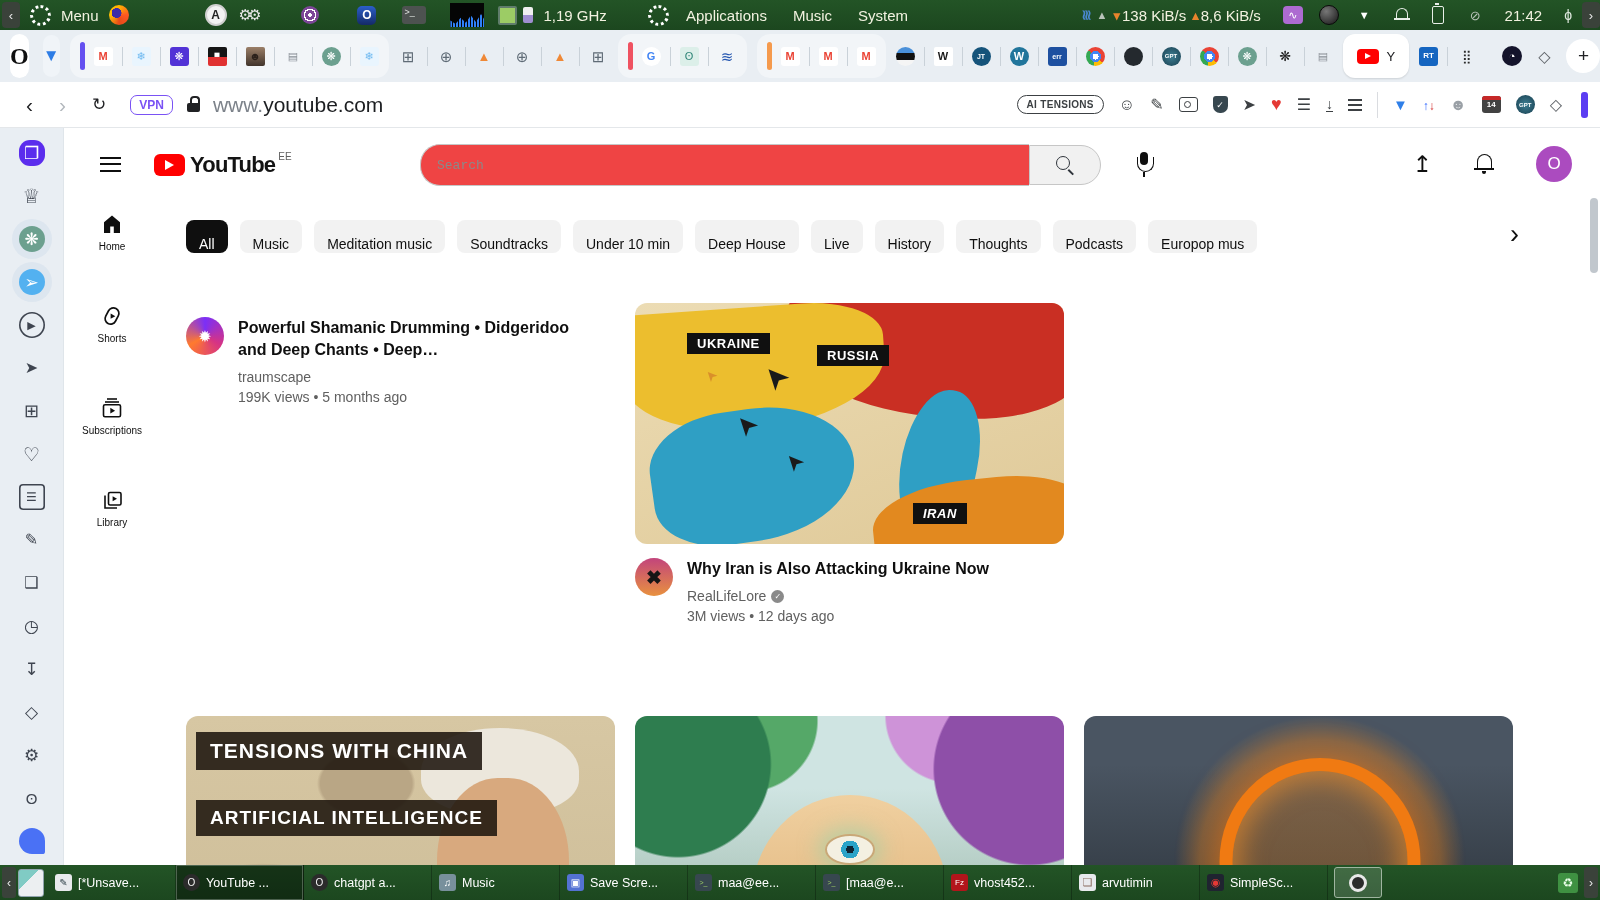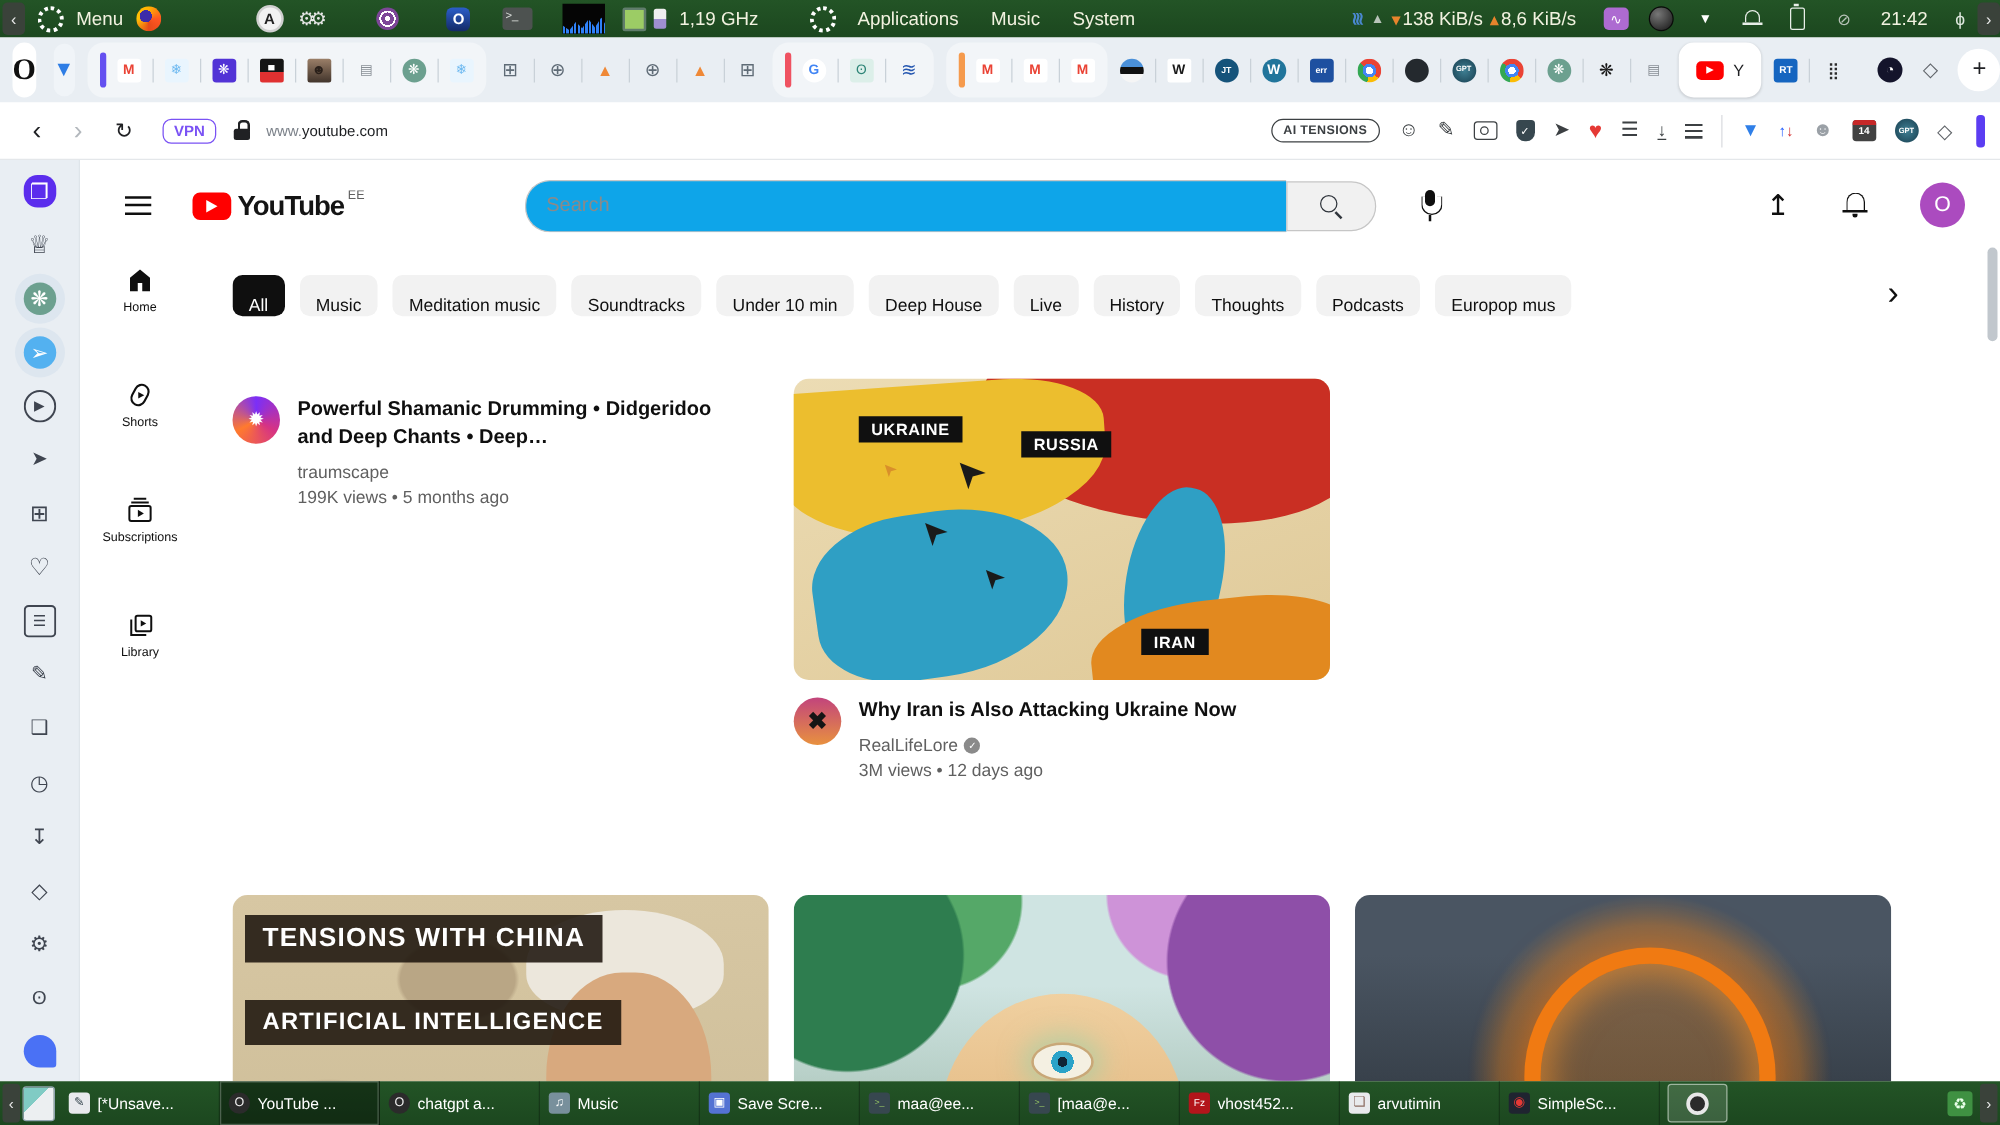--- a/index.html
+++ b/index.html
@@ -81,21 +81,21 @@
   #addressbar{position:absolute;left:0;top:82px;width:1600px;height:46px;background:#fff;
     border-bottom:1px solid #e4e7ea;display:flex;align-items:center;box-sizing:border-box;}
   .nav{font-size:21px;color:#202124;margin-left:26px;}
   .nav.fwd{color:#b3b8bd;margin-left:26px;}
   .reload{font-size:17px;color:#202124;margin-left:26px;}
   .vpnbadge{margin-left:24px;border:1.7px solid #7a52f4;color:#7a52f4;font-weight:700;font-size:12px;
     border-radius:7px;padding:2px 8px;background:#fff;}
   .lockic{position:relative;width:14px;height:17px;margin-left:14px;}
   .lockic b{position:absolute;left:3px;top:0;width:6px;height:7px;border:2px solid #202124;border-bottom:none;border-radius:4px 4px 0 0;}
   .lockic u{position:absolute;left:0;top:7px;width:13px;height:9px;background:#202124;border-radius:2px;}
-  .urltext{margin-left:12px;font-size:12px;}
+  .urltext{margin-left:12px;font-size:21px;}
   .urltext .www{color:#7c828a;}
   .urltext .dom{color:#1c1e21;}
   .ab-right{margin-left:auto;display:flex;align-items:center;gap:15px;color:#3c4043;padding-right:12px;}
   .aipill{border:1.7px solid #3c4043;border-radius:12px;font-size:10px;font-weight:800;padding:3px 9px;letter-spacing:.3px;}
   .abico{font-size:16px;line-height:1;}
   .heartico{color:#e53935;font-size:18px;}
   .shieldic{width:15px;height:17px;background:#37474f;border-radius:3px 3px 7px 7px;color:#fff;font-size:9px;
     display:flex;align-items:center;justify-content:center;}
   .camic{position:relative;width:17px;height:13px;border:1.7px solid #3c4043;border-radius:3px;}
   .camic b{position:absolute;left:4.5px;top:2.5px;width:5px;height:5px;border:1.6px solid #3c4043;border-radius:50%;}
@@ -124,21 +124,21 @@
   #ytheader{position:absolute;left:0;top:0;width:100%;height:72px;display:flex;align-items:center;}
   .hamb{width:21px;margin-left:36px;display:flex;flex-direction:column;gap:4.5px;}
   .hamb i{height:2px;background:#0f0f0f;}
   .ytlogo{display:flex;align-items:flex-start;margin-left:33px;}
   .ytbadge{width:31px;height:22px;background:#f00;border-radius:6px;display:flex;align-items:center;justify-content:center;margin-top:3px;}
   .ytbadge i{width:0;height:0;border-left:9px solid #fff;border-top:5.5px solid transparent;border-bottom:5.5px solid transparent;}
   .ytword{font-size:22px;font-weight:700;letter-spacing:-0.8px;color:#141414;margin-left:5px;margin-top:1px;}
   .ytregion{font-size:10px;color:#606060;margin-left:3px;}
   .searchwrap{position:absolute;left:356px;top:16px;display:flex;align-items:center;}
   .searchbox{width:590px;height:38px;border:1px solid #c6c6c6;border-right:none;border-radius:20px 0 0 20px;
-    padding-left:16px;font-size:16px;color:#0f0f0f;outline:none;background:#0ea5e9;font-family:Liberation Sans, sans-serif;}
+    padding-left:16px;font-size:13px;color:#0f0f0f;outline:none;background:#ef4444;font-family:Liberation Mono, monospace;}
   .searchbox::placeholder{color:#8a8a8a;}
   .searchbtn{width:72px;height:40px;background:#f1f1f1;border:1px solid #c6c6c6;border-radius:0 20px 20px 0;
     display:flex;align-items:center;justify-content:center;box-sizing:border-box;}
   .ytmag{position:relative;width:20px;height:20px;}
   .ytmag b{position:absolute;left:1px;top:1px;width:12px;height:12px;border:1.8px solid #30353c;border-radius:50%;}
   .ytmag u{position:absolute;left:14px;top:14px;width:7px;height:1.8px;background:#30353c;transform:rotate(45deg);transform-origin:0 0;}
   .micwrap{position:relative;width:22px;height:26px;margin-left:32px;}
   .micwrap b{position:absolute;left:7px;top:0;width:8px;height:13px;background:#0f0f0f;border-radius:4px;}
   .micwrap i{position:absolute;left:3.5px;top:5px;width:15px;height:14px;border:1.8px solid #0f0f0f;border-top:none;border-radius:0 0 10px 10px;}
   .micwrap u{position:absolute;left:10.2px;top:20px;width:1.8px;height:5px;background:#0f0f0f;}
@@ -192,21 +192,21 @@
   .blob{position:absolute;}
   .b-ua{left:-12px;top:4px;width:262px;height:122px;background:#ecbe2e;border-radius:0 30% 55% 45%;transform:rotate(-4deg);}
   .b-ru{left:150px;top:-24px;width:300px;height:138px;background:#c92f23;border-radius:30% 0 40% 55%;transform:rotate(3deg);}
   .b-sea1{left:16px;top:106px;width:204px;height:132px;background:#2f9fc4;border-radius:45% 55% 60% 40%;transform:rotate(-8deg);}
   .b-sea2{left:266px;top:86px;width:76px;height:152px;background:#2f9fc4;border-radius:50% 50% 45% 55%;transform:rotate(12deg);}
   .b-ir{left:238px;top:176px;width:214px;height:92px;background:#e2891f;border-radius:45% 40% 0 30%;transform:rotate(-6deg);}
   .mlabel{position:absolute;background:#101010;color:#fff;font-weight:700;font-size:13px;
     padding:3px 10px;letter-spacing:.5px;white-space:nowrap;}
   .ml-ua{left:52px;top:30px;}
   .ml-ru{left:182px;top:42px;}
-  .ml-ir{left:278px;top:200px;}
+  .ml-ir{left:278px;top:200px;font-style:italic;}
   .marrow{position:absolute;color:#1a1a1a;transform:rotate(-133deg);line-height:1;}
   .ma1{left:128px;top:60px;font-size:30px;}
   .ma2{left:100px;top:110px;font-size:26px;}
   .ma3{left:150px;top:148px;font-size:22px;}
   .ma4{left:70px;top:66px;font-size:14px;color:#d98f2a;}
   #t3{background:
     radial-gradient(ellipse at 18% 82%,#b9a685 0 17%,transparent 18%),
     radial-gradient(ellipse at 42% 28%,#b9a685 0 13%,transparent 14%),
     linear-gradient(#d7c7a3,#cdbd98);}
   .t3hair{position:absolute;right:36px;top:12px;width:158px;height:86px;background:#ece7dc;border-radius:50% 50% 40% 40%;}

